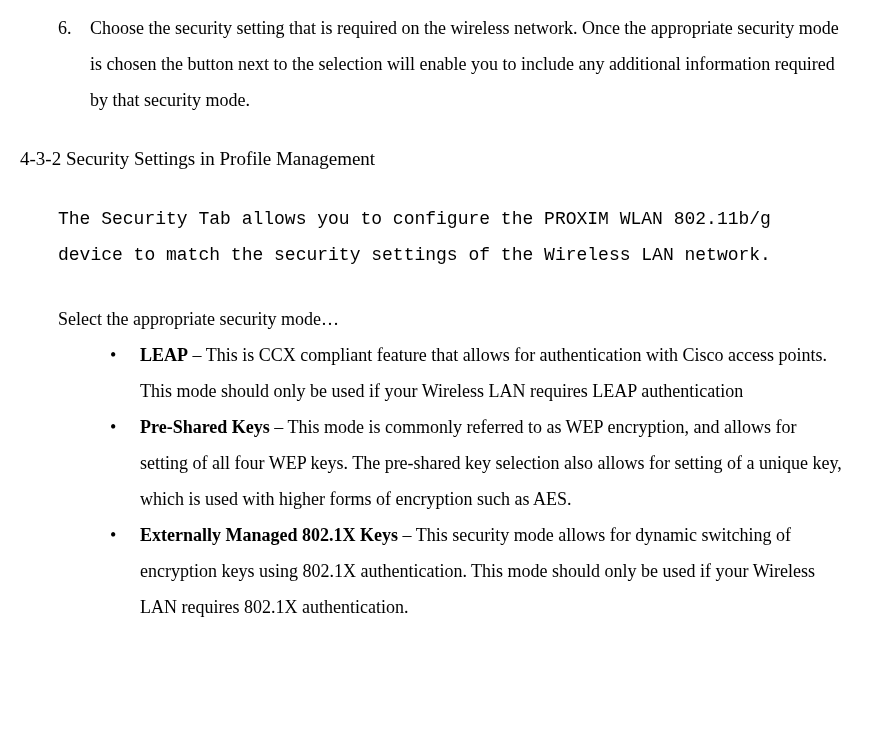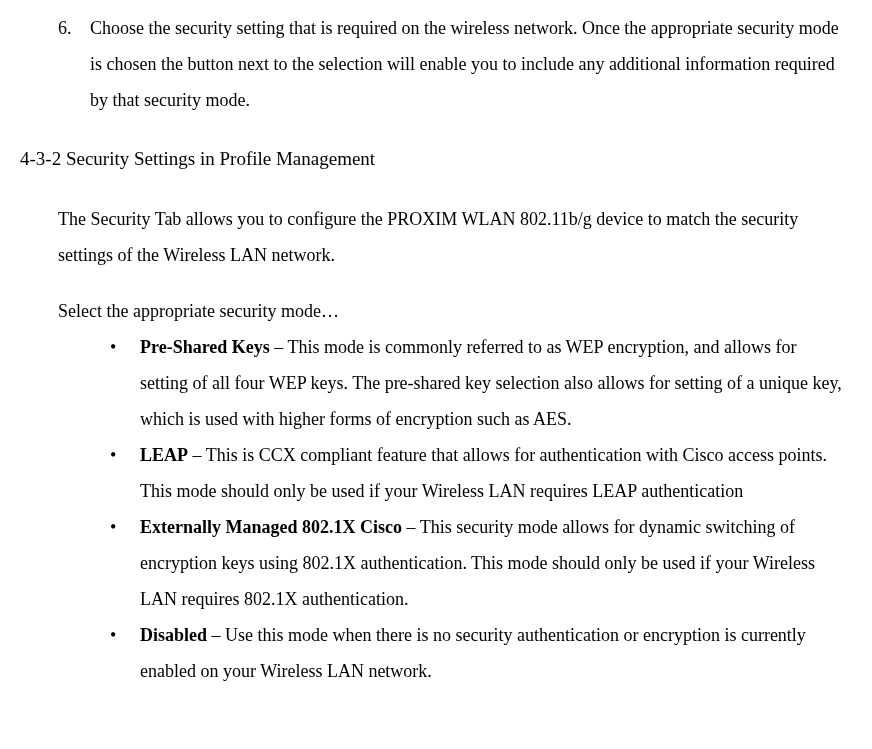--- a/index.html
+++ b/index.html
@@ -30,21 +30,22 @@
       flex: 1;
     }
     .section-heading {
       font-weight: normal;
       font-size: 19px;
       margin-bottom: 28px;
       line-height: 1.4;
     }
     .intro-para {
       padding-left: 38px;
-      margin-bottom: 20px;
+      margin-bottom: 28px;
+      font-family: Liberation Mono, monospace;
     }
     .select-line {
       padding-left: 38px;
     }
     .bullet-list {
       list-style: none;
       padding-left: 90px;
     }
     .bullet-item {
       position: relative;
@@ -71,24 +72,21 @@
 </div>
 
 <div class="section-heading">4-3-2 Security Settings in Profile Management</div>
 
 <div class="intro-para">The Security Tab allows you to configure the PROXIM WLAN 802.11b/g  device to match the security settings of the Wireless LAN network.</div>
 
 <div class="select-line">Select the appropriate security mode…</div>
 
 <ul class="bullet-list">
   <li class="bullet-item">
+    <span class="bold">LEAP</span><span> – This is CCX compliant feature that allows for authentication with Cisco access points.  This mode should only be used if your Wireless LAN requires LEAP authentication</span>
+  </li>
+  <li class="bullet-item">
     <span class="bold">Pre-Shared Keys</span><span> – This mode is commonly referred to as WEP encryption, and allows for setting of all four WEP keys.  The pre-shared key selection also allows for setting of a unique key, which is used with higher forms of encryption such as AES.</span>
   </li>
   <li class="bullet-item">
-    <span class="bold">LEAP</span><span> – This is CCX compliant feature that allows for authentication with Cisco access points.  This mode should only be used if your Wireless LAN requires LEAP authentication</span>
-  </li>
-  <li class="bullet-item">
-    <span class="bold">Externally Managed 802.1X Cisco</span><span> – This security mode allows for dynamic switching of encryption keys using 802.1X authentication.  This mode should only be used if your Wireless LAN requires 802.1X authentication.</span>
-  </li>
-  <li class="bullet-item">
-    <span class="bold">Disabled</span><span> – Use this mode when there is no security authentication or encryption is currently enabled on your Wireless LAN network.</span>
+    <span class="bold">Externally Managed 802.1X Keys</span><span> – This security mode allows for dynamic switching of encryption keys using 802.1X authentication.  This mode should only be used if your Wireless LAN requires 802.1X authentication.</span>
   </li>
 </ul>
 
 </body></html>

